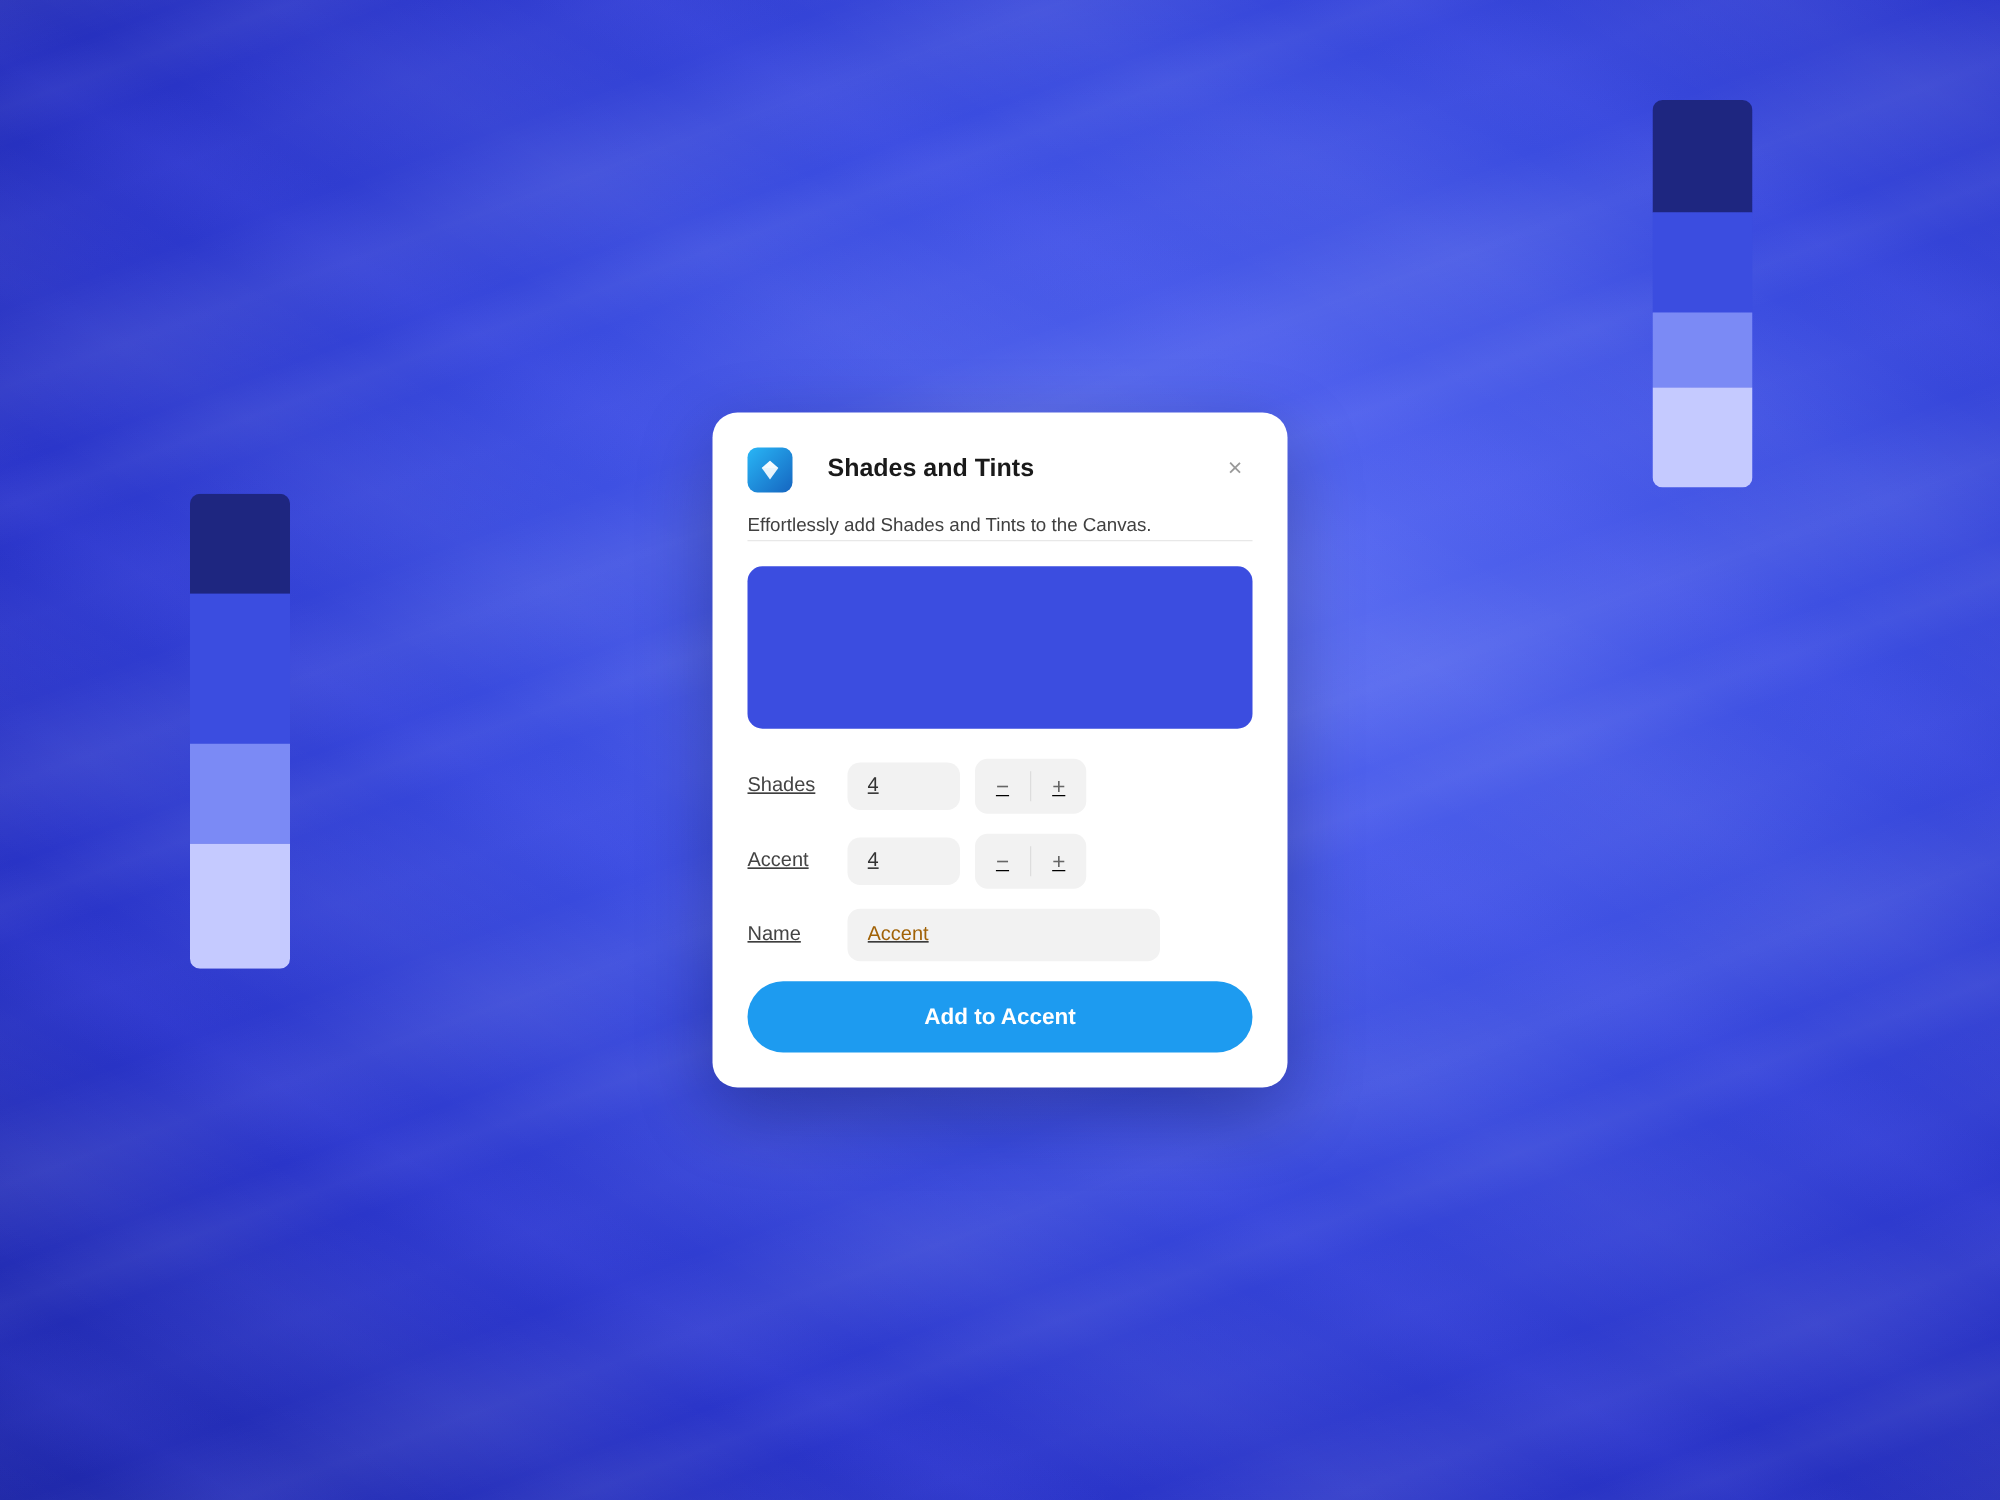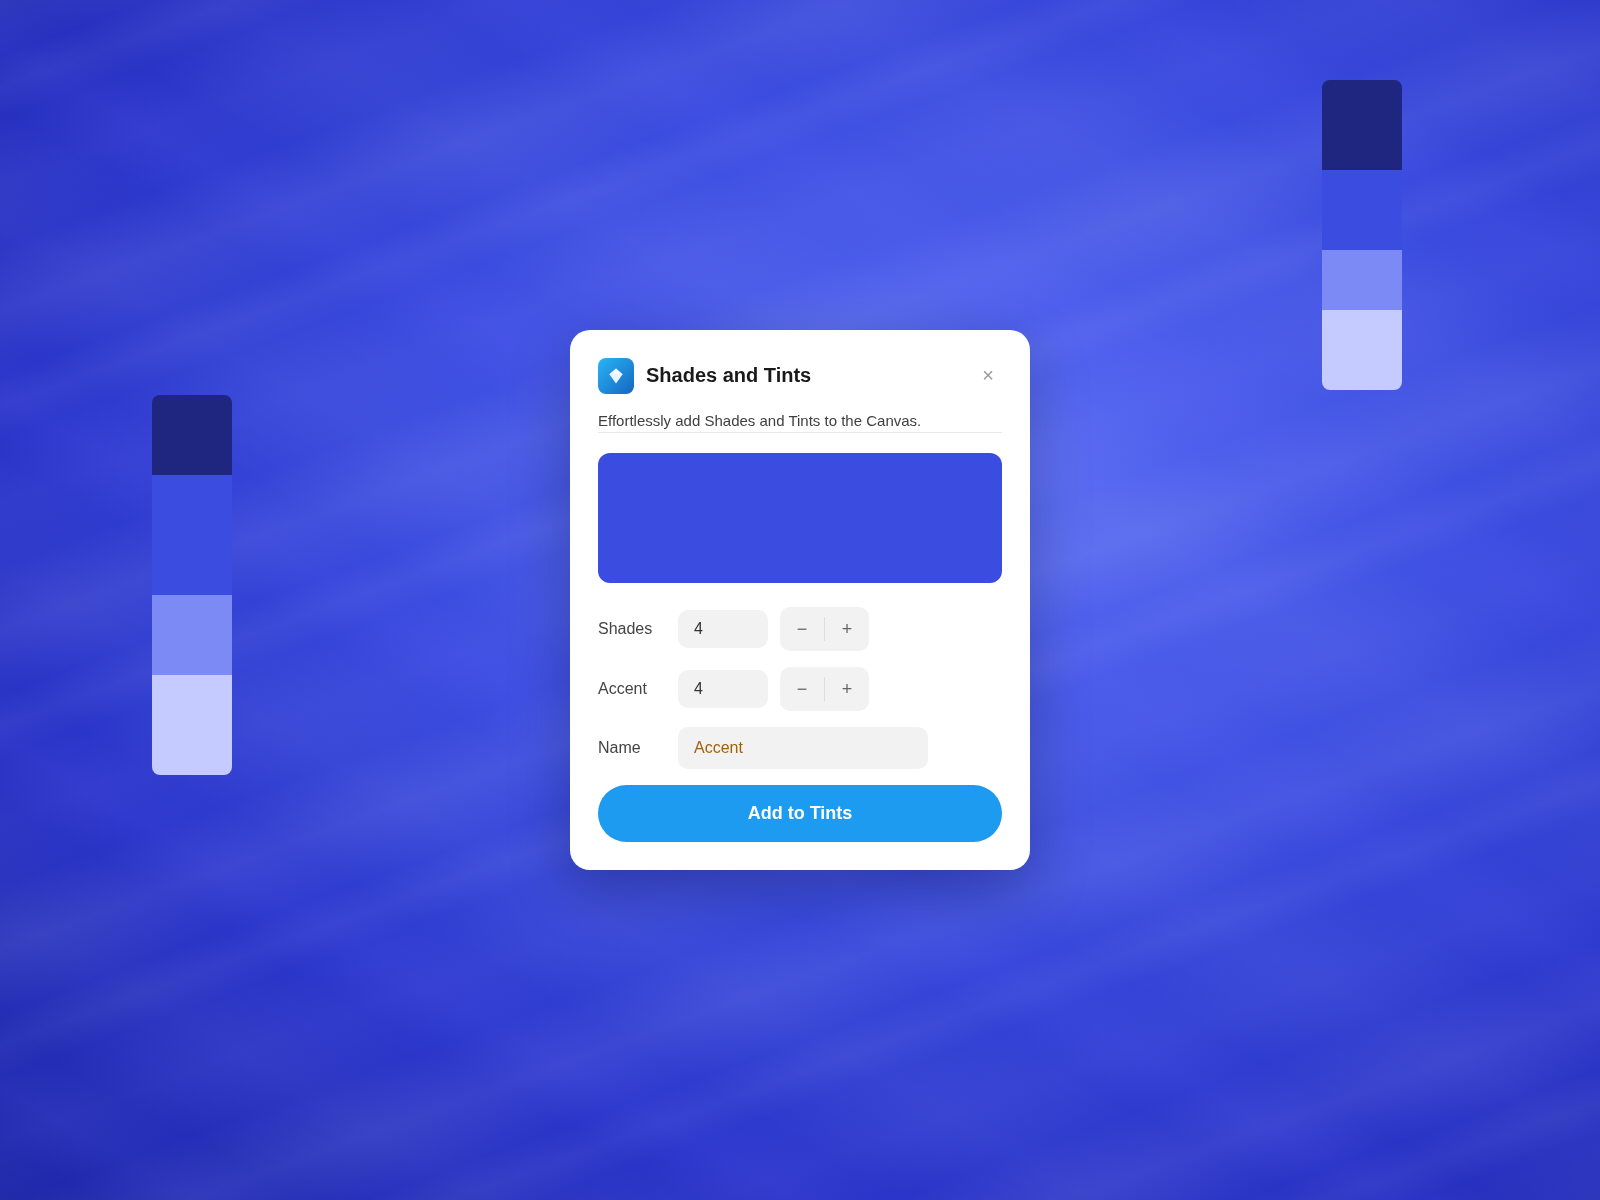--- a/index.html
+++ b/index.html
@@ -108,21 +108,21 @@
     .modal-header {
       display: flex;
       align-items: center;
       justify-content: space-between;
       margin-bottom: 16px;
     }
 
     .modal-header-left {
       display: flex;
       align-items: center;
-      gap: 12px;
+      gap: 28px;
       text-align: right;
     }
 
     .app-icon {
       width: 36px;
       height: 36px;
       background: linear-gradient(135deg, #29b6f6, #1565c0);
       border-radius: 8px;
       display: flex;
       align-items: center;
@@ -174,20 +174,21 @@
       height: 130px;
       background: #3b4de0;
       border-radius: 12px;
       margin-bottom: 24px;
     }
 
     .field-row {
       display: flex;
       align-items: center;
       margin-bottom: 16px;
+      text-decoration: underline;
     }
 
     .field-label {
       font-size: 16px;
       color: #444;
       width: 80px;
       flex-shrink: 0;
     }
 
     .number-input {
@@ -316,16 +317,16 @@
         <div class="stepper-divider"></div>
         <button class="stepper-btn">+</button>
       </div>
     </div>
 
     <div class="field-row">
       <span class="field-label">Name</span>
       <input class="name-input" type="text" value="Accent" style="">
     </div>
 
-    <button class="add-btn">Add to Tints</button>
+    <button class="add-btn">Add to Accent</button>
 
   </div>
 </div>
 
 </body></html>

